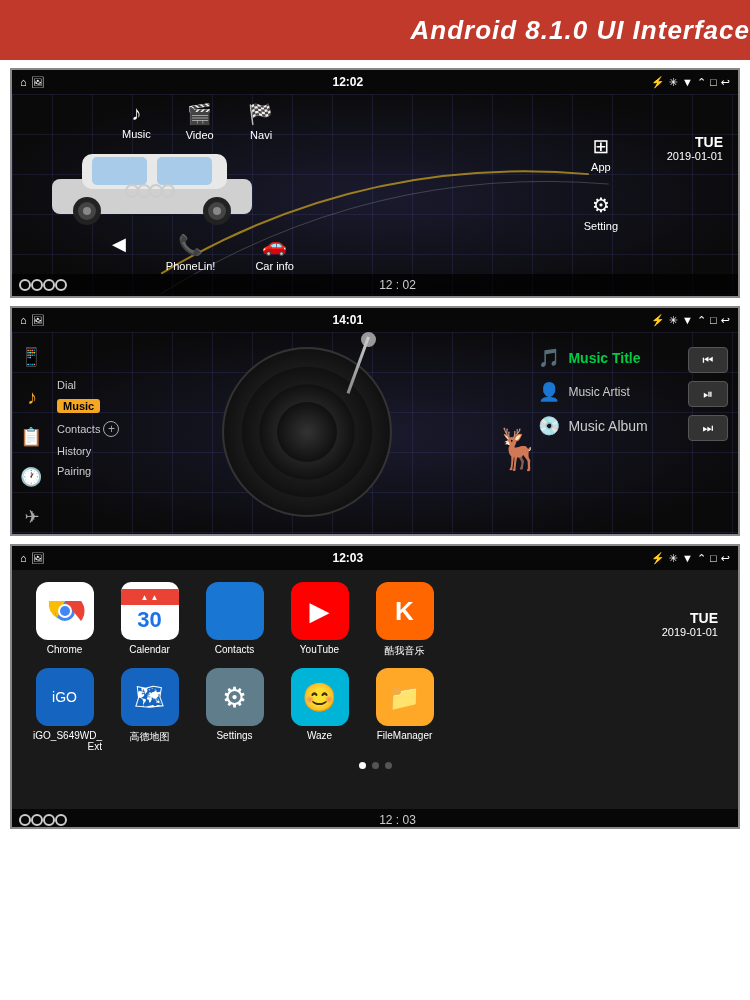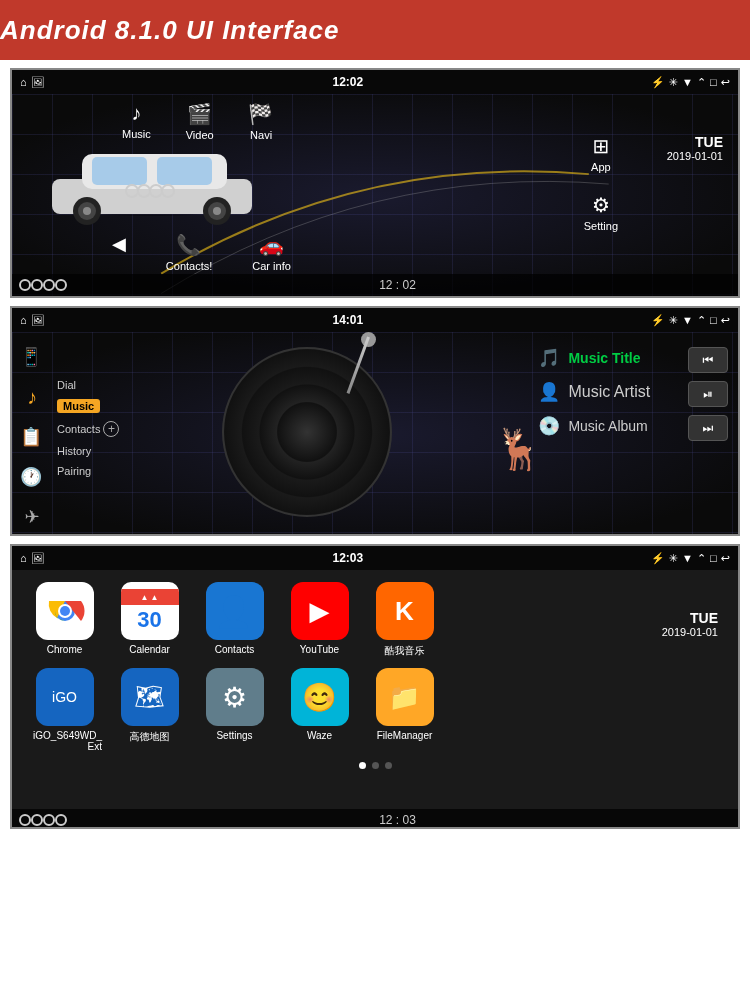--- a/index.html
+++ b/index.html
@@ -10,21 +10,21 @@
       font-family: Arial, sans-serif;
       background: #fff;
     }
 
     
     .banner {
       background: #c0392b;
       height: 60px;
       display: flex;
       align-items: center;
-      justify-content: flex-start;
+      justify-content: flex-end;
     }
     .banner-title {
       color: #fff;
       font-size: 26px;
       font-style: italic;
       font-weight: bold;
       letter-spacing: 1px;
     }
 
     
@@ -172,21 +172,21 @@
       background: #999;
     }
     .music-info-row {
       display: flex;
       align-items: center;
       gap: 8px;
       margin-bottom: 12px;
     }
     .music-info-icon { font-size: 18px; }
     .music-title-text { color: #00cc44; font-size: 14px; font-weight: bold; }
-    .music-artist-text { color: #ccc; font-size: 16px; }
+    .music-artist-text { color: #ccc; font-size: 12px; }
     .music-album-text { color: #ccc; font-size: 14px; }
     .ctrl-btn {
       background: #333;
       border: 1px solid #555;
       border-radius: 4px;
       width: 40px;
       height: 26px;
       display: flex;
       align-items: center;
       justify-content: center;
@@ -409,21 +409,21 @@
       <div class="menu-item">
         <span class="menu-icon">⚙</span>
         <span>Setting</span>
       </div>
     </div>
 
     <div style="position:absolute;bottom:28px;left:100px;display:flex;gap:40px;">
       <div style="color:#fff;font-size:18px;cursor:pointer;">◀</div>
       <div class="menu-item">
         <span class="menu-icon">📞</span>
-        <span>Contacts!</span>
+        <span>PhoneLin!</span>
       </div>
       <div class="menu-item">
         <span class="menu-icon">🚗</span>
         <span>Car info</span>
       </div>
     </div>
 
     <div class="date-time-s1">
       <div class="day-label">TUE</div>
       <div class="date-label">2019-01-01</div>

